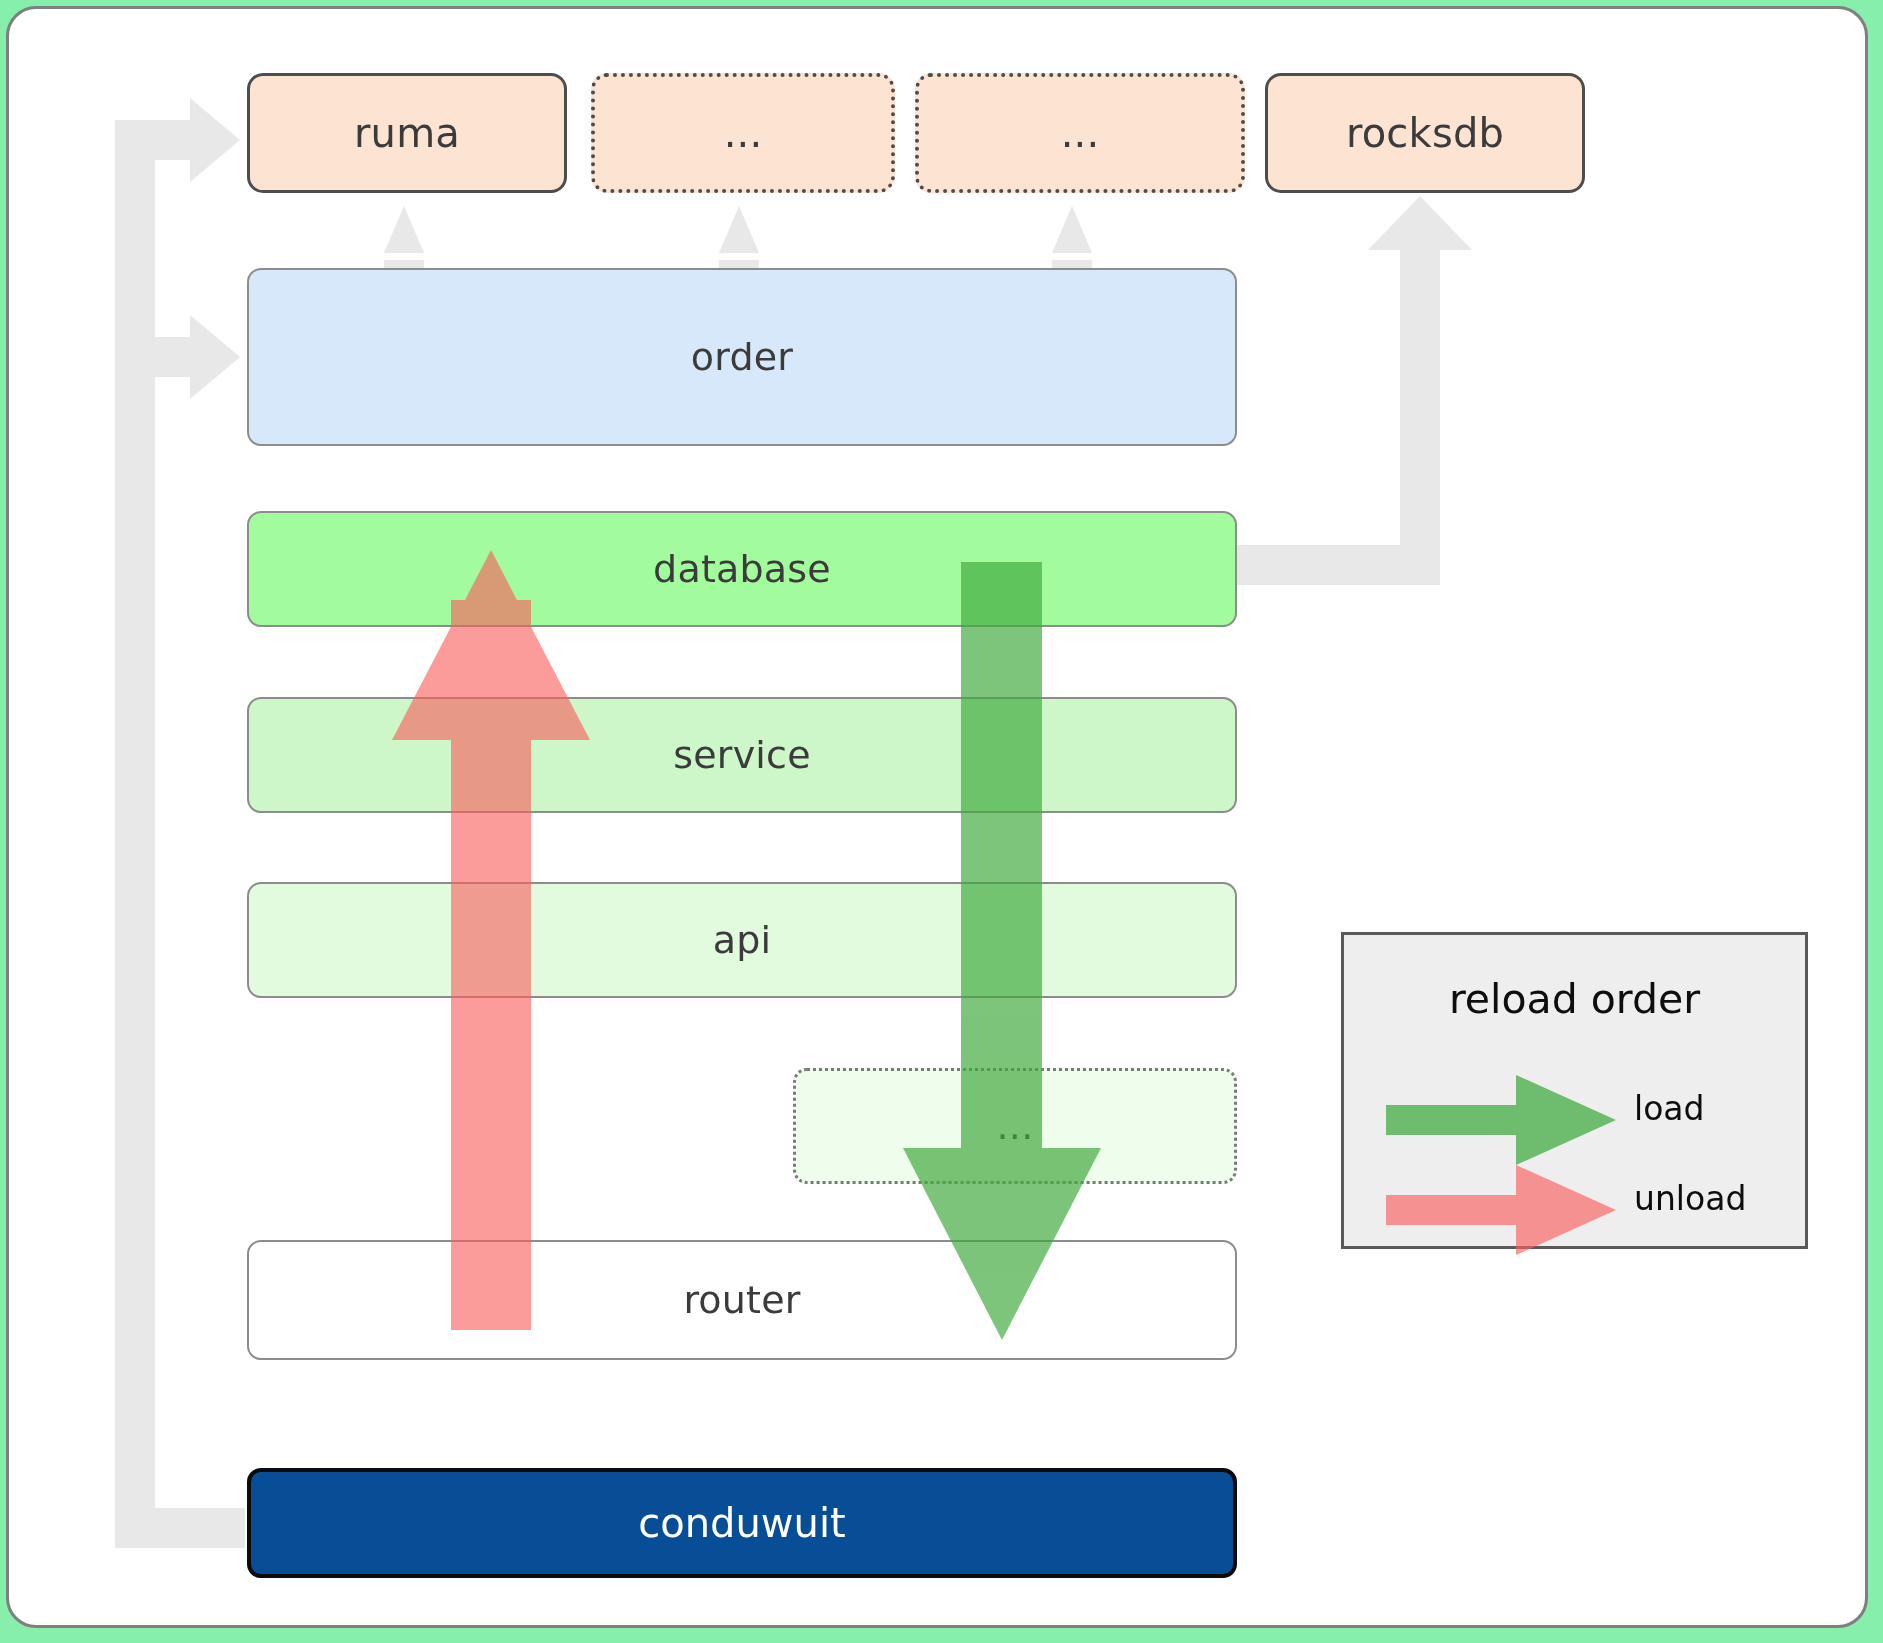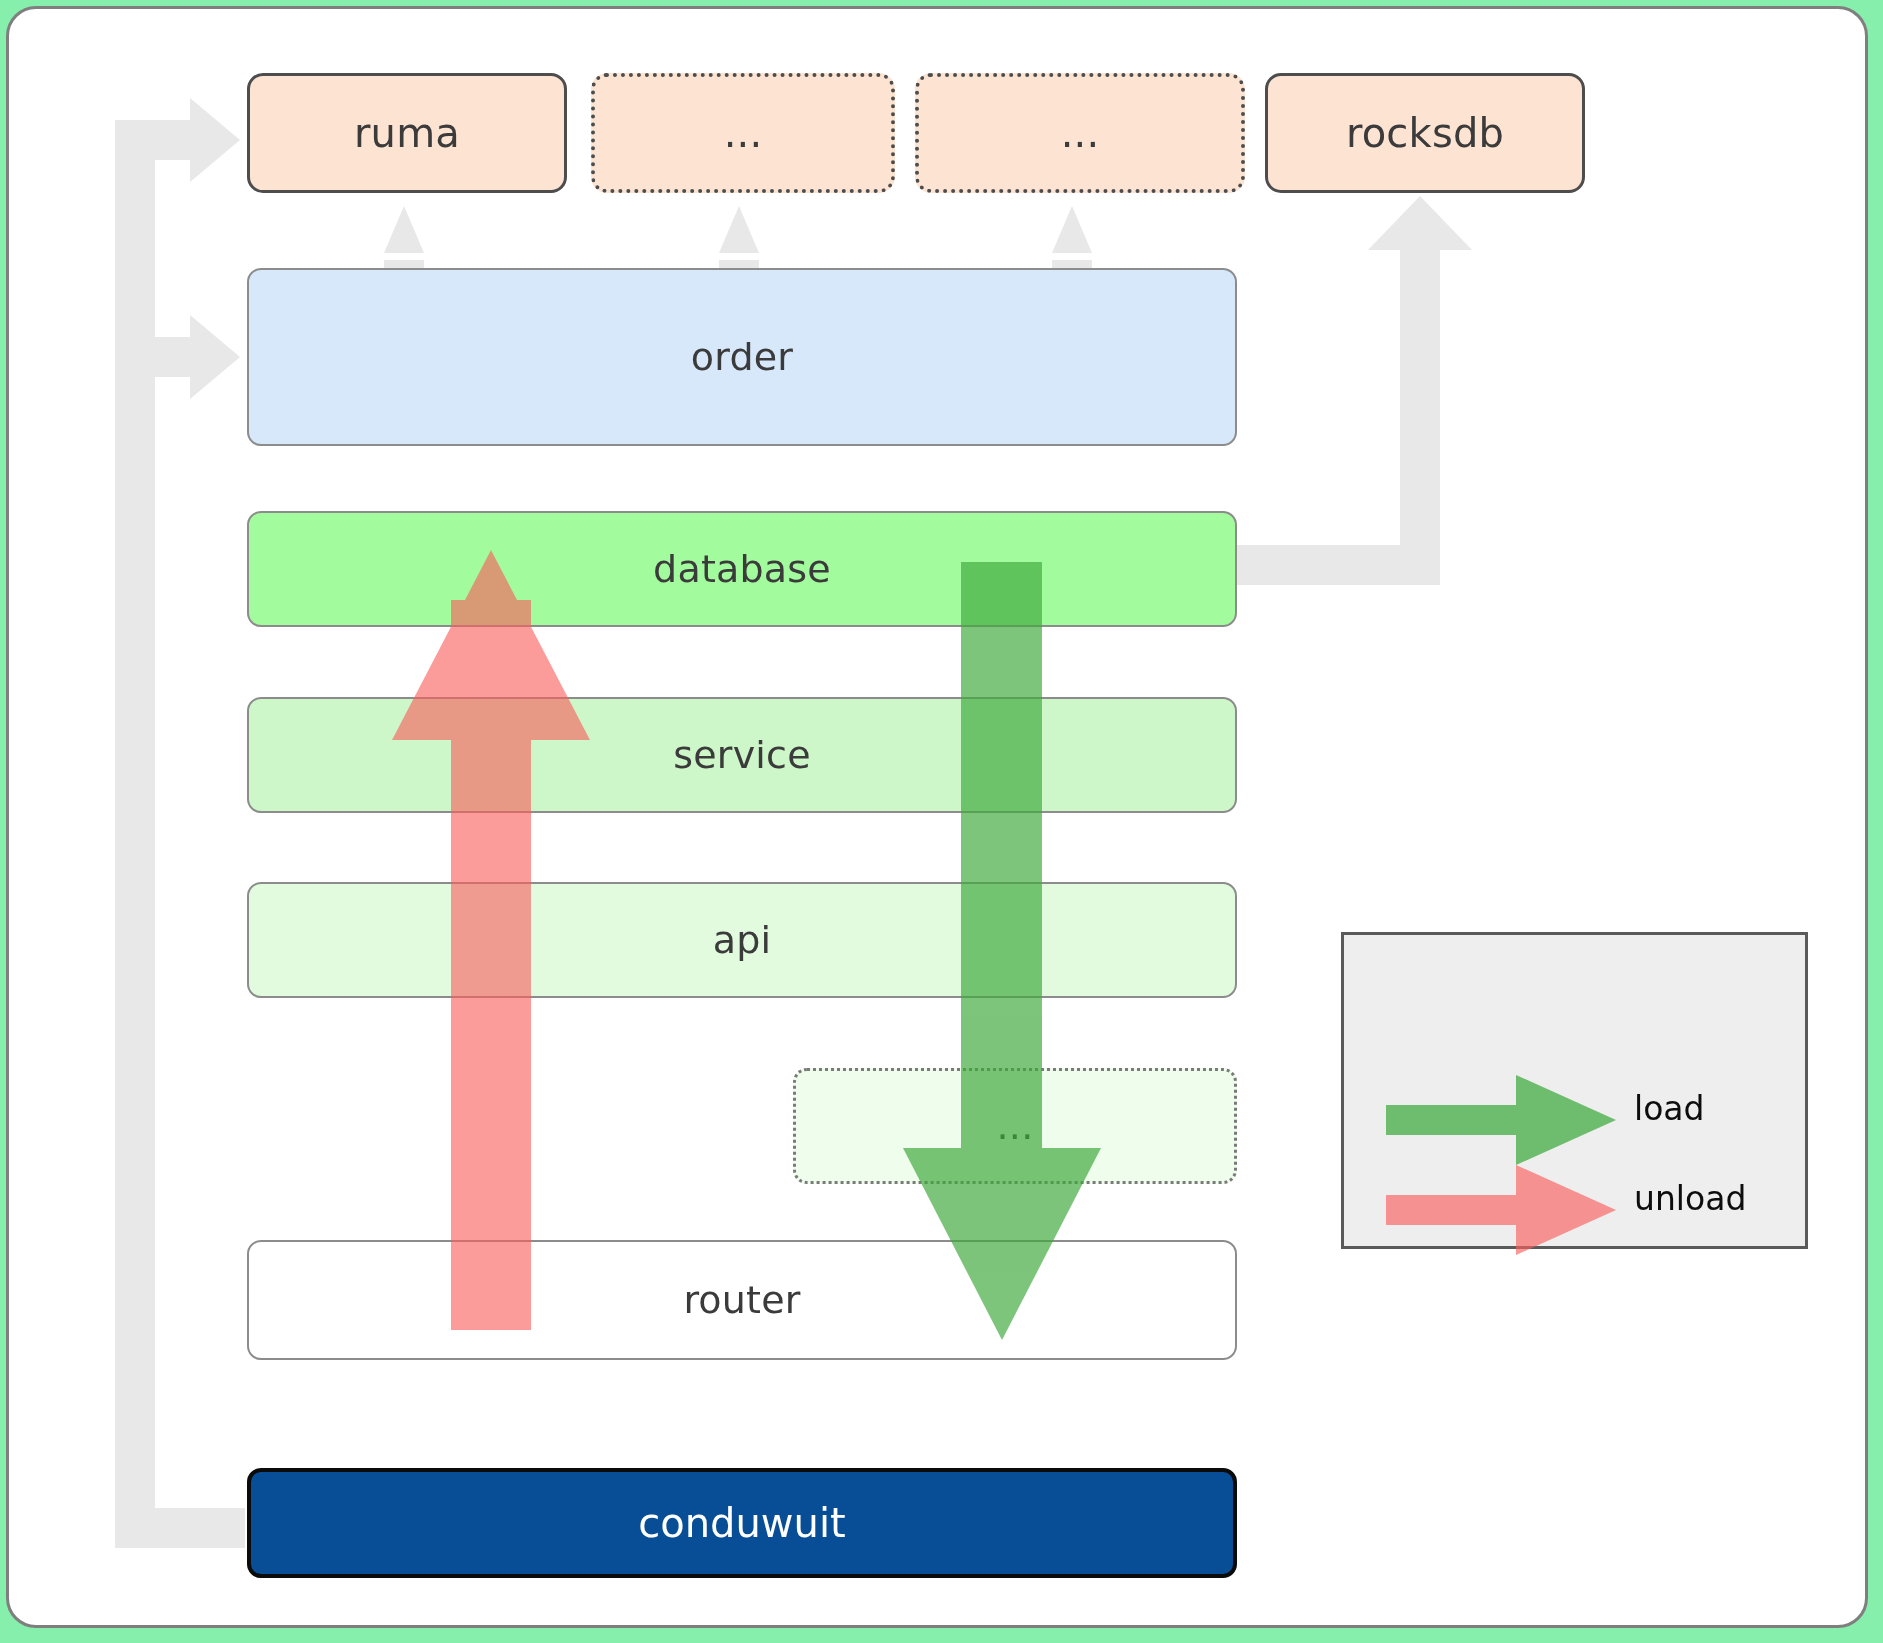--- a/index.html
+++ b/index.html
@@ -198,20 +198,21 @@
       <path d="M 491 550 L 590 740 L 392 740 Z" fill="#f9605e"></path>
     </g>
 
     <g opacity="0.68">
       <path d="M 961 562 L 1042 562 L 1042 1260 L 961 1260 Z" fill="#3ea93c"></path>
       <path d="M 1002 1340 L 903 1148 L 1101 1148 Z" fill="#3ea93c"></path>
     </g>
   </svg>
 
   <div id="legend">
+    <div id="legend-title">reload order</div>
 
     <div class="legend-row" id="legend-row-load">
       <svg class="legend-arrow" viewBox="0 0 230 90" xmlns="http://www.w3.org/2000/svg">
         <g opacity="0.72">
           <rect x="0" y="30" width="152" height="30" fill="#3ea93c"></rect>
           <path d="M 230 45 L 130 0 L 130 90 Z" fill="#3ea93c"></path>
         </g>
       </svg>
       <div class="legend-text">load</div>
     </div>

